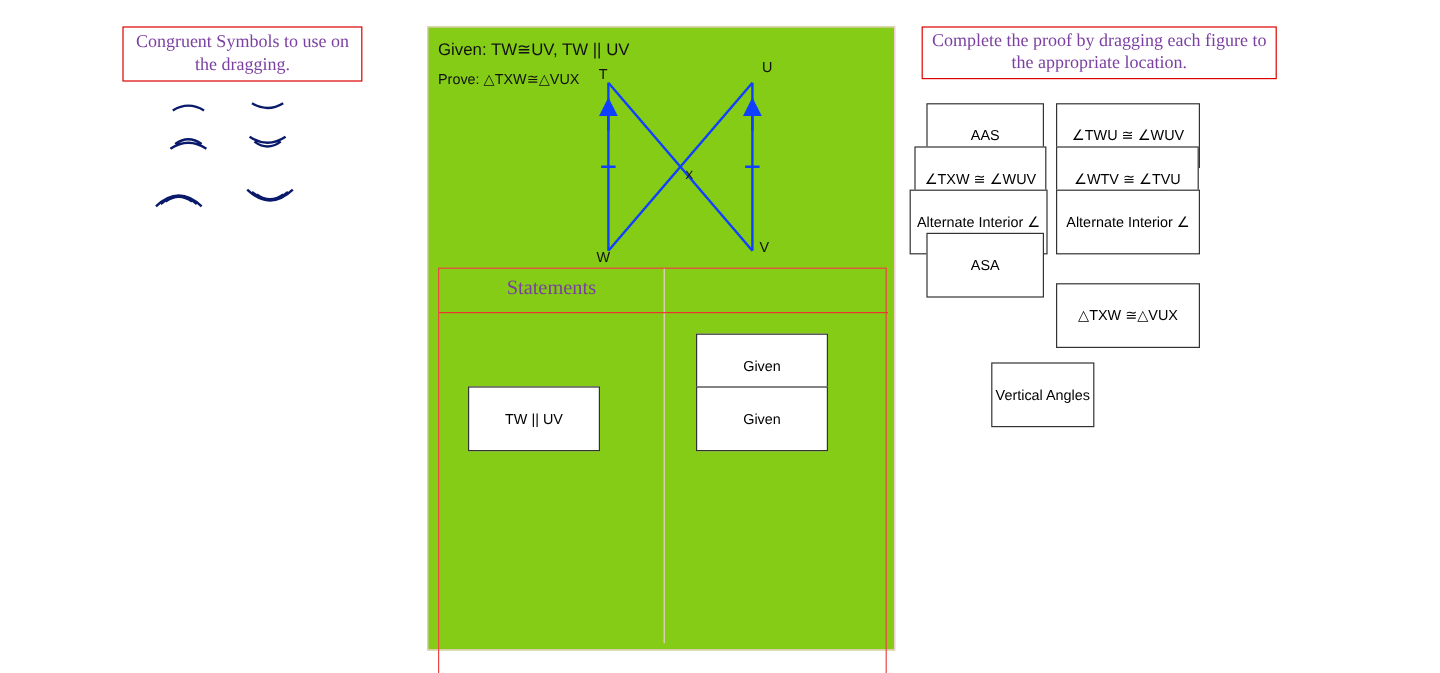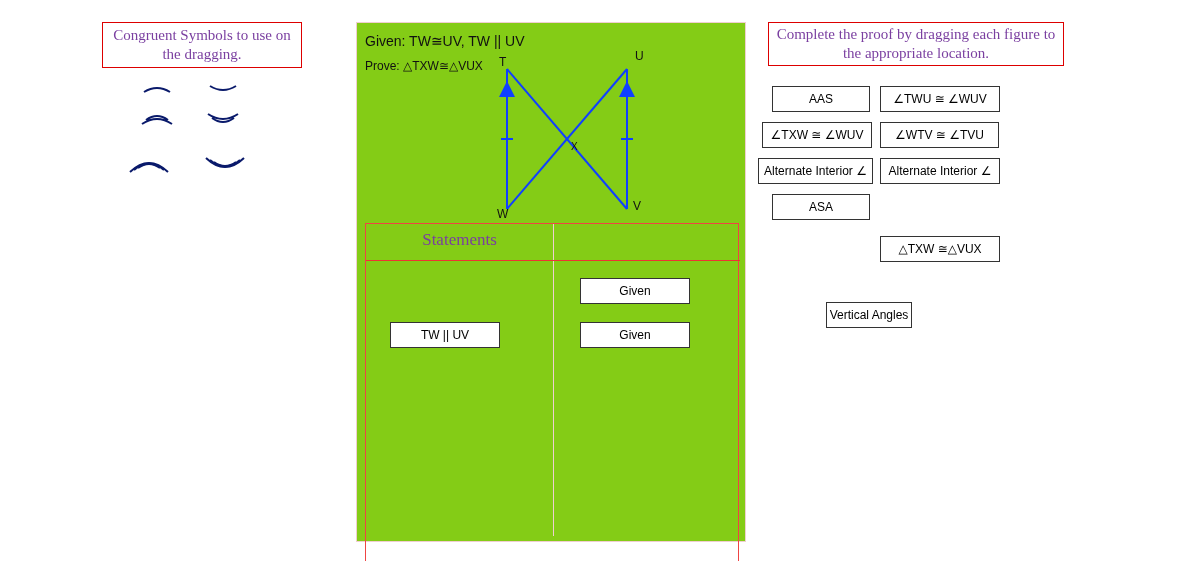--- a/index.html
+++ b/index.html
@@ -10,21 +10,21 @@
     width: 1200px;
     height: 561px;
     position: relative;
   }
   .red-border { border: 1px solid #d00; }
   .heading-font { font-family: Georgia, 'Times New Roman', serif; color: #7a3fa0; }
   .box {
     border: 1px solid #333;
     background: #fff;
     font-size: 12px;
-    padding: 5px 8px;
+    padding: 19px 8px;
     display: inline-flex;
     align-items: center;
     justify-content: center;
     cursor: move;
     white-space: nowrap;
   }
   .pos { position: absolute; }
 
   
   #left-title {

